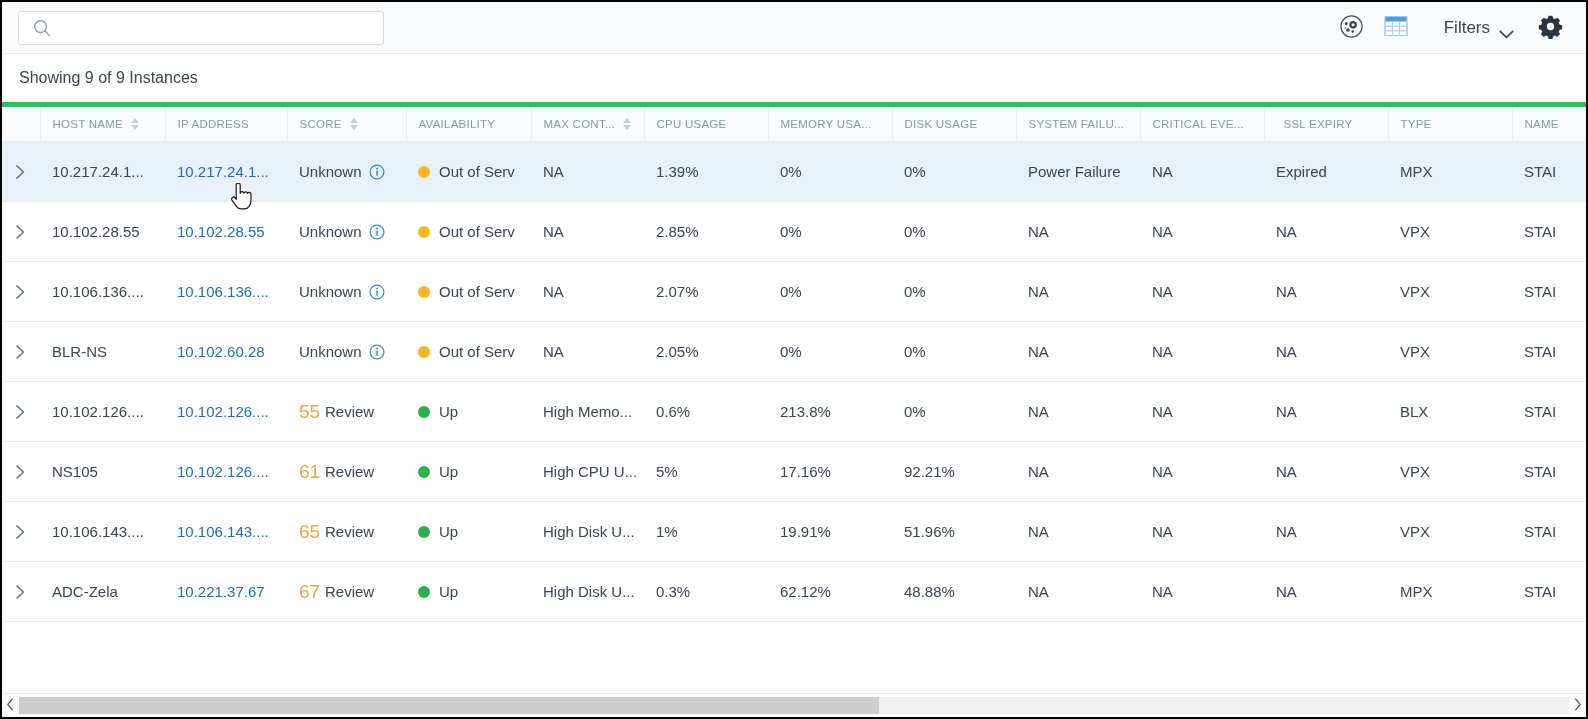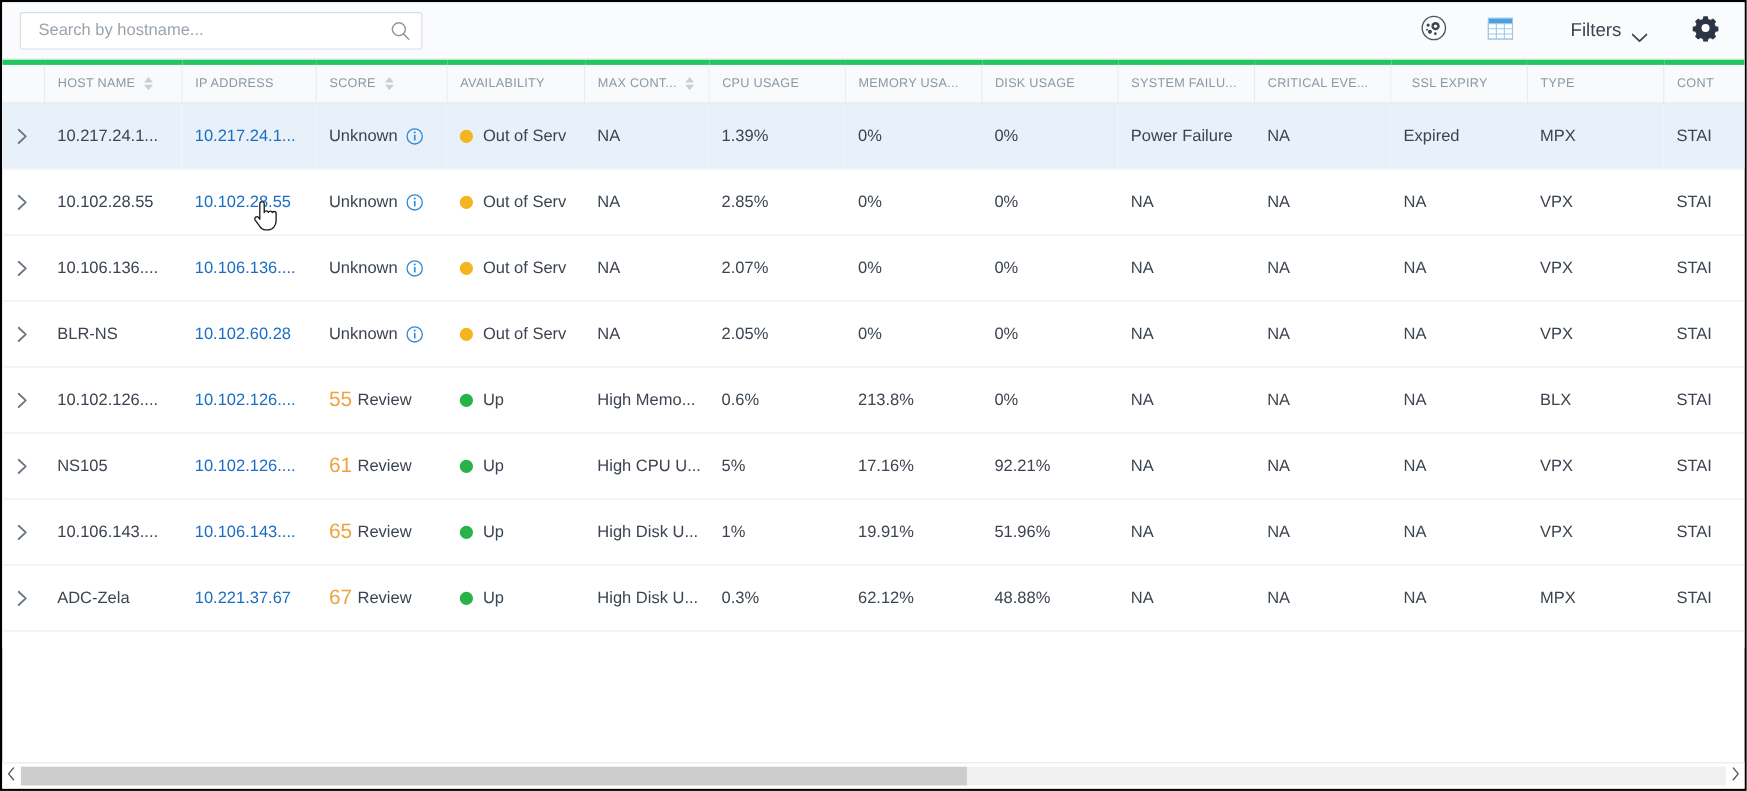--- a/index.html
+++ b/index.html
@@ -49,21 +49,21 @@
   }
   .search-input::placeholder { color: #9aa4ae; }
   .search-icon { width: 18px; height: 18px; flex: 0 0 auto; }
 
   .toolbar-right {
     position: absolute;
     right: 14px; top: 0;
     height: 52px;
     display: flex;
     align-items: center;
-    gap: 16px;
+    gap: 0px;
     text-align: right;
   }
   .tb-icon-btn {
     width: 44px; height: 44px;
     display: flex; align-items: center; justify-content: center;
     cursor: pointer;
   }
   .filters-btn {
     display: flex; align-items: center; gap: 9px;
     font-size: 17px; color: #3b4450;
@@ -181,21 +181,20 @@
   }
 </style>
 </head>
 <body>
 
 <div id="app">
 
   <div class="toolbar">
 
     <div class="search-box">
-      <input class="search-input" type="text" placeholder="Search by hostname..." style="">
       <span class="search-icon">
         <svg viewBox="0 0 18 18" width="18" height="18">
           <circle cx="7.6" cy="7.6" r="5.9" fill="none" stroke="#8b98a6" stroke-width="1.3"></circle>
           <line x1="11.8" y1="11.8" x2="16.6" y2="16.6" stroke="#8b98a6" stroke-width="1.3" stroke-linecap="round"></line>
         </svg>
       </span>
     </div>
 
     <div class="toolbar-right">
 
@@ -241,20 +240,23 @@
           <svg viewBox="0 0 24 24" width="25" height="25">
             <path fill="#2b3442" d="M13.9 1.6h-3.8l-.5 2.4c-.7.2-1.3.5-1.9.9L5.5 3.6 2.8 6.3l1.3 2.2c-.4.6-.7 1.2-.9 1.9l-2.4.5v3.8l2.4.5c.2.7.5 1.3.9 1.9l-1.3 2.2 2.7 2.7 2.2-1.3c.6.4 1.2.7 1.9.9l.5 2.4h3.8l.5-2.4c.7-.2 1.3-.5 1.9-.9l2.2 1.3 2.7-2.7-1.3-2.2c.4-.6.7-1.2.9-1.9l2.4-.5v-3.8l-2.4-.5c-.2-.7-.5-1.3-.9-1.9l1.3-2.2-2.7-2.7-2.2 1.3c-.6-.4-1.2-.7-1.9-.9l-.5-2.4z"></path>
             <circle cx="12" cy="12" r="3.5" fill="#ffffff"></circle>
           </svg>
         </span>
       </div>
 
     </div>
   </div>
 
+  <div class="count-line">
+    <span>Showing 9 of 9 Instances</span>
+  </div>
 
   <div class="grid-wrap">
     <table class="grid">
       <thead>
         <tr id="hdr-row">
             <th class="th-expander" style="width: 38px;"></th>
             <th style="width: 125px;">
               <div class="th-inner">
                 <span>HOST NAME</span>
                 <span class="sort-arrows">
@@ -321,21 +323,21 @@
                 <span>SSL EXPIRY</span>
               </div>
             </th>
             <th style="width: 124px;">
               <div class="th-inner">
                 <span>TYPE</span>
               </div>
             </th>
             <th style="width: 180px;">
               <div class="th-inner">
-                <span>CONT</span>
+                <span>NAME</span>
               </div>
             </th>
           </tr>
       </thead>
       <tbody id="body-rows">
           <tr class="row-hover">
             <td class="expander-cell">
               <span class="row-chevron"><svg viewBox="0 0 13 18" width="13" height="18">
                   <polyline points="3,3 9.4,9 3,15" fill="none" stroke="#6b7784" stroke-width="1.7" stroke-linecap="round" stroke-linejoin="round"></polyline>
                 </svg></span>

